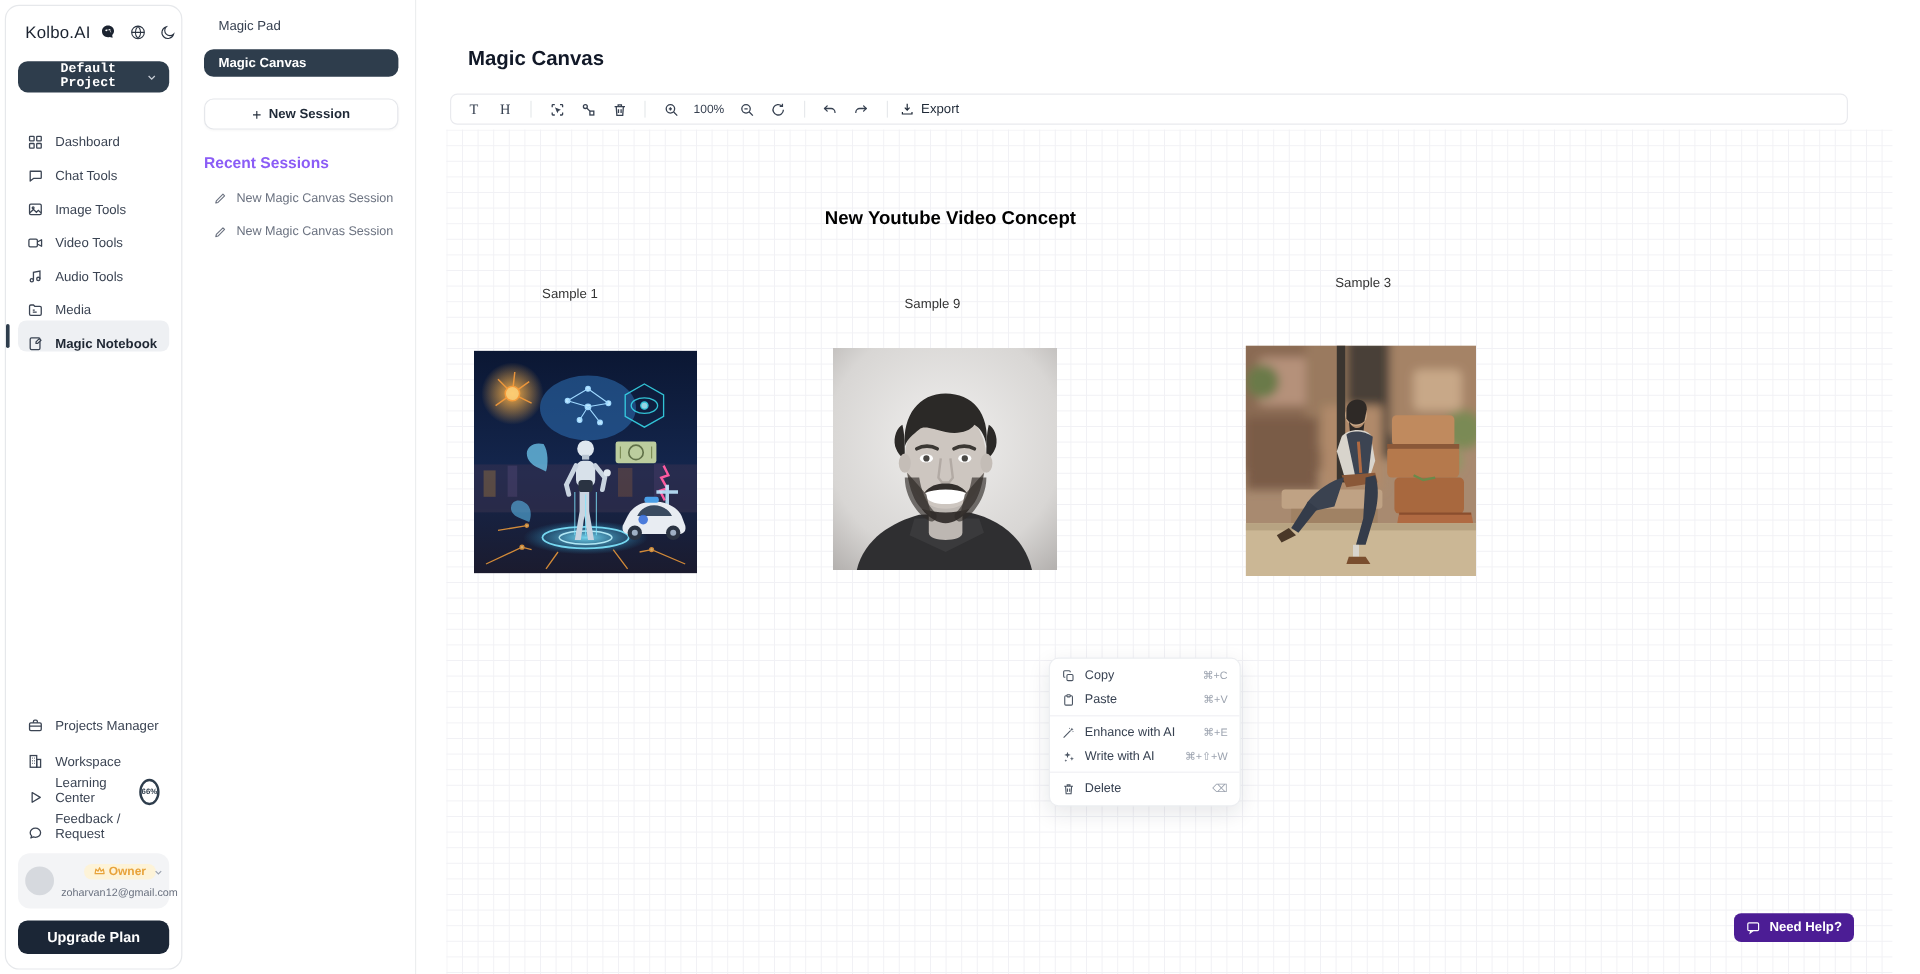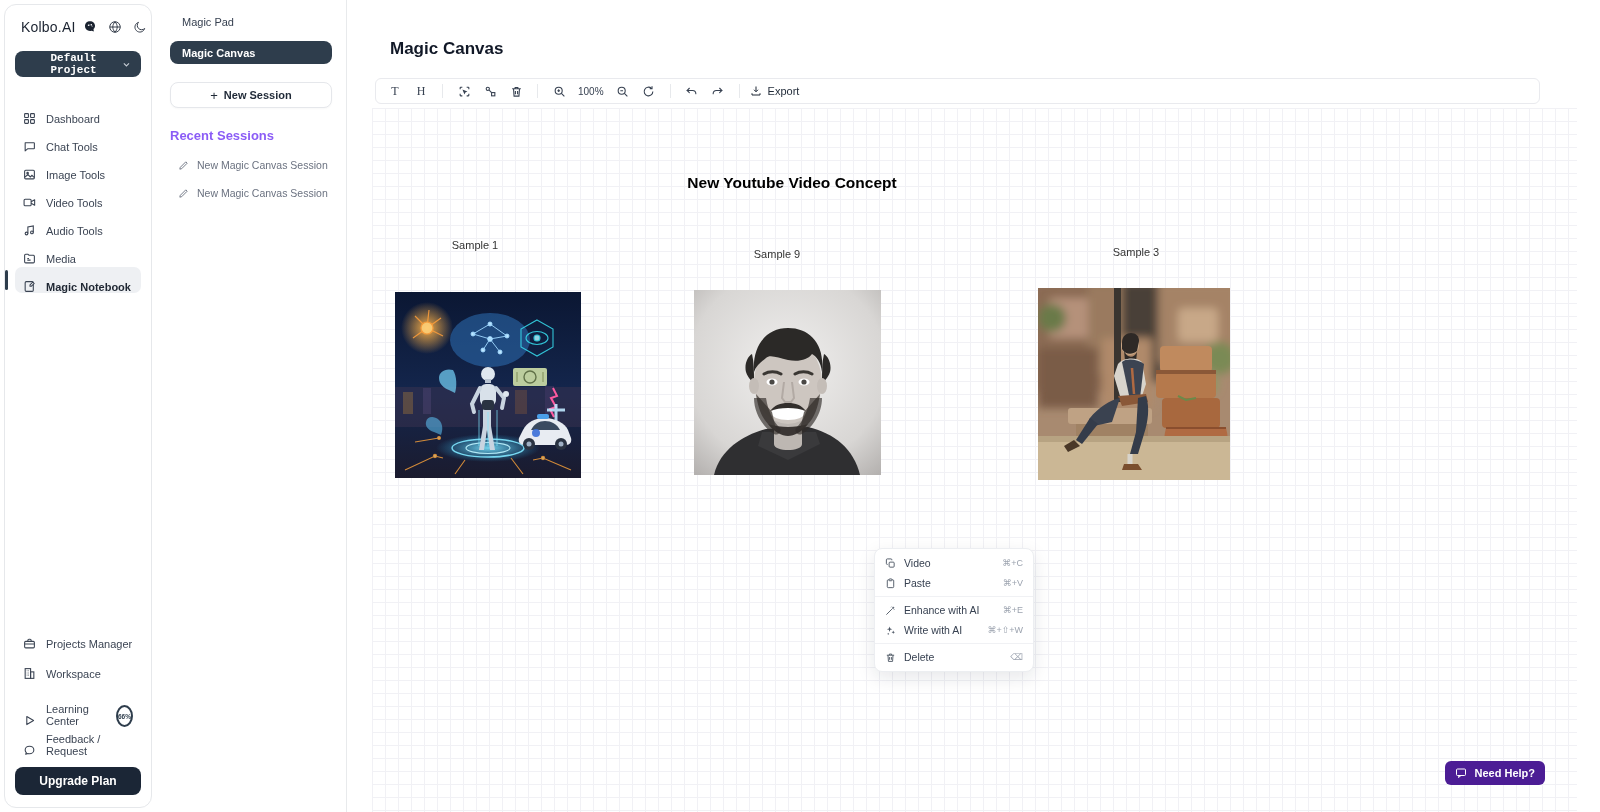--- a/index.html
+++ b/index.html
@@ -218,38 +218,57 @@
     <div class="nav-item" style="margin-top:4px">
       <span class="ni">
           <svg viewBox="0 0 24 24" fill="none" stroke="currentColor" stroke-width="2">
             <rect x="4" y="3" width="10" height="18"></rect>
             <rect x="14" y="9" width="6" height="12"></rect>
             <path d="M7 7h1M10 7h1M7 11h1M10 11h1M7 15h1M10 15h1"></path>
           </svg>
         </span>
       <span>Workspace</span>
     </div>
-    <div class="nav-item" style="margin-top:21px">
+    <div class="nav-item" style="margin-top:4px">
       <span class="ni">
           <svg viewBox="0 0 24 24" fill="none" stroke="currentColor" stroke-width="2" stroke-linejoin="round">
             <path d="M7 4.5l12.5 7.5L7 19.5z"></path>
           </svg>
         </span>
       <span>Learning Center</span>
       <span class="badge-circle">66%</span>
     </div>
     <div class="nav-item" style="margin-top:4px">
       <span class="ni">
           <svg viewBox="0 0 24 24" fill="none" stroke="currentColor" stroke-width="2">
             <path d="M12 4c4.4 0 8 3.1 8 7s-3.6 7-8 7c-1 0-2-.2-2.9-.5L5 19l1.2-3.2C4.8 14.6 4 12.9 4 11c0-3.9 3.6-7 8-7z" stroke-linejoin="round"></path>
           </svg>
         </span>
       <span>Feedback / Request</span>
     </div>
 
+    <div class="user-card">
+      <span class="avatar"></span>
+      <span class="user-meta">
+        <span class="owner-badge">
+          <span class="ni" style="width:10px;height:10px">
+            <svg viewBox="0 0 24 24" fill="none" stroke="#e8a33b" stroke-width="2.4" stroke-linejoin="round">
+                <path d="M3 17l1.5-9L9 12l3-7 3 7 4.5-4L21 17z"></path>
+              </svg>
+          </span>
+          <span>Owner</span>
+        </span>
+        <div class="user-email">zoharvan12@gmail.com</div>
+      </span>
+      <span class="ni card-caret">
+        <svg viewBox="0 0 24 24" fill="none" stroke="currentColor" stroke-width="3">
+            <path d="M5 9l7 7 7-7"></path>
+          </svg>
+      </span>
+    </div>
 
     <button class="upgrade-btn">Upgrade Plan</button>
   </div>
 </aside>
 
 <section class="panel">
   <div class="pad-item">Magic Pad</div>
   <div class="canvas-pill">Magic Canvas</div>
   <button class="new-session">
     <span style="font-size:13px;font-weight:400">+</span>
@@ -340,21 +359,21 @@
         </svg>
       <span>Export</span>
     </button>
   </div>
 
   <div class="canvas">
     <div class="canvas-heading">New Youtube Video Concept</div>
 
     <div class="sample-label" style="left:103px;top:131px">Sample 1</div>
     <div class="sample-label" style="left:405px;top:140px">Sample 9</div>
-    <div class="sample-label" style="left:764px;top:138px">Sample 3</div>
+    <div class="sample-label" style="left:764px;top:122px">Sample 3</div>
 
     <div class="sample-img" style="left:23px;top:184px;width:186px;height:186px">
       <svg viewBox="0 0 186 186">
         <defs>
           <linearGradient id="s1bg" x1="0" y1="0" x2="0" y2="1">
             <stop offset="0" stop-color="#0b1733"></stop>
               <stop offset=".55" stop-color="#14264d"></stop>
               <stop offset="1" stop-color="#1b1b2e"></stop>
           </linearGradient>
           <radialGradient id="s1glow" cx=".5" cy=".5" r=".5">
@@ -524,21 +543,21 @@
     </div>
 
     <div class="ctx">
       <div class="ctx-row">
         <span class="ni">
             <svg viewBox="0 0 24 24" fill="none" stroke="currentColor" stroke-width="2">
               <rect x="9" y="9" width="11" height="11" rx="2"></rect>
               <path d="M15 5V4a2 2 0 0 0-2-2H5a2 2 0 0 0-2 2v8a2 2 0 0 0 2 2h1"></path>
             </svg>
           </span>
-        <span>Video</span>
+        <span>Copy</span>
         <span class="ctx-sc">⌘+C</span>
       </div>
       <div class="ctx-row">
         <span class="ni">
             <svg viewBox="0 0 24 24" fill="none" stroke="currentColor" stroke-width="2">
               <rect x="5" y="4" width="14" height="17" rx="2"></rect>
               <rect x="9" y="2" width="6" height="4" rx="1" fill="#fff"></rect>
             </svg>
           </span>
         <span>Paste</span>

